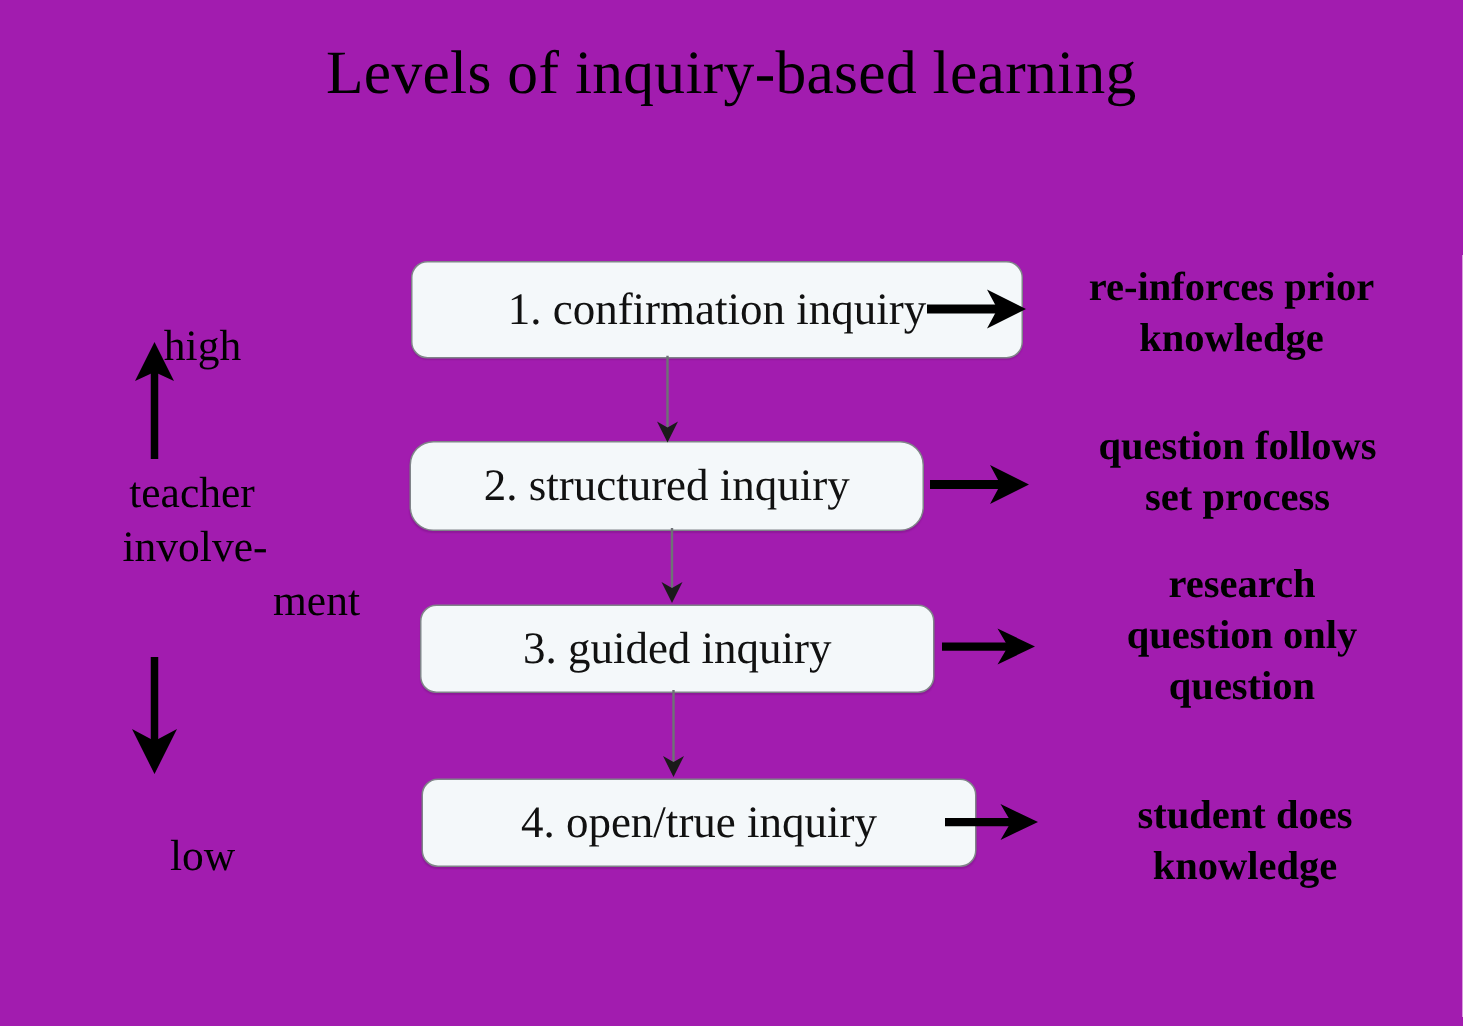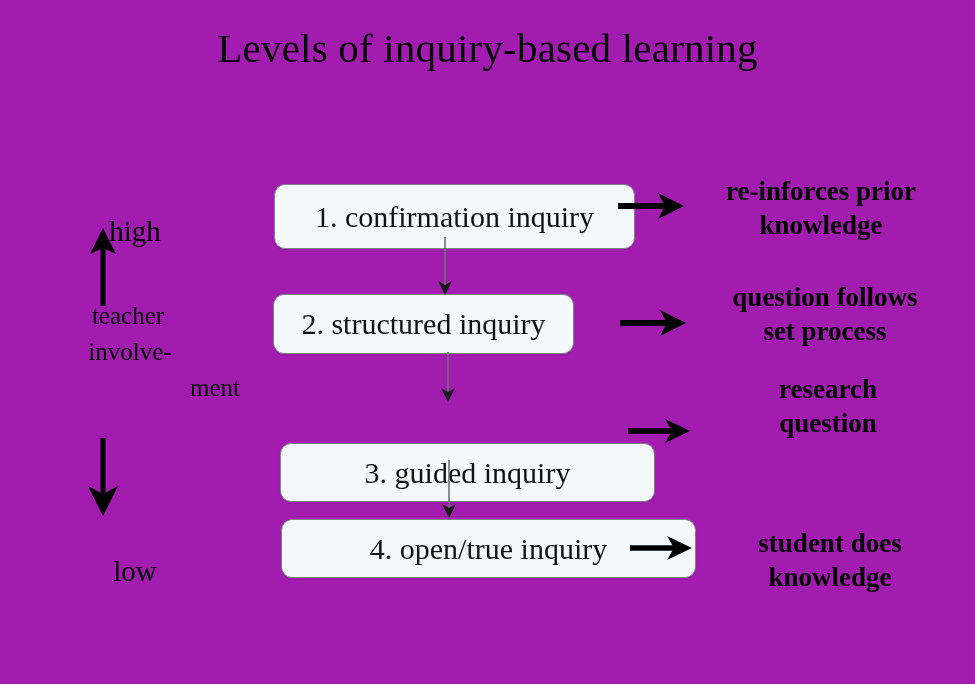--- a/index.html
+++ b/index.html
@@ -50,25 +50,25 @@
     font-size: 29px;
     line-height: 34px;
     color: #000000;
     margin-top: 26px;
   }
   #axis-high { top: 18px; }
   #axis-low  { top: 358px; }
 
   #axis-mid {
     position: absolute;
-    top: 128px;
+    top: 141px;
     left: 0;
     width: 210px;
     text-align: center;
-    font-size: 25px;
+    font-size: 29px;
     line-height: 36px;
     color: #000000;
   }
   #axis-mid .ln { display: block; }
   #axis-mid .ln-1 { text-align: center; padding-right: 14px; }
   #axis-mid .ln-2 { text-align: center; padding-right: 10px; }
   #axis-mid .ln-3 { text-align: right; padding-left: 16px; }
 
   .axis-arrow {
     position: absolute;
@@ -88,24 +88,24 @@
     box-sizing: border-box;
     display: flex;
     align-items: center;
     justify-content: center;
     font-size: 30px;
     line-height: 34px;
     color: #111111;
     white-space: nowrap;
     box-shadow: 0 1px 1px rgba(0,0,0,0.12);
   }
-  #node-1 { left: 274px; top: 184px; width: 361px; height: 65px; }
-  #node-2 { left: 273px; top: 294px; width: 301px; height: 60px; }
-  #node-3 { left: 280px; top: 403px; width: 375px; height: 59px; margin-top: 40px; }
-  #node-4 { left: 281px; top: 519px; width: 415px; height: 59px; }
+  #node-1 { left: 274px; top: 174px; width: 408px; height: 65px; }
+  #node-2 { left: 273px; top: 294px; width: 343px; height: 60px; border-radius: 16px; }
+  #node-3 { left: 280px; top: 403px; width: 343px; height: 59px; }
+  #node-4 { left: 281px; top: 519px; width: 370px; height: 59px; }
 
   
   .connector {
     position: absolute;
     width: 24px;
     height: 60px;
   }
   #connector-1-2 { left: 433px; top: 237px; }
   #connector-2-3 { left: 436px; top: 352px; }
   #connector-3-4 { left: 437px; top: 460px; }
@@ -233,20 +233,21 @@
     <span class="ln">knowledge</span>
   </div>
 
   <div class="outcome" id="outcome-2">
     <span class="ln">question follows</span>
     <span class="ln">set process</span>
   </div>
 
   <div class="outcome" id="outcome-3">
     <span class="ln">research</span>
+    <span class="ln">question only</span>
     <span class="ln">question</span>
   </div>
 
   <div class="outcome" id="outcome-4">
     <span class="ln">student does</span>
     <span class="ln">knowledge</span>
   </div>
 
 </div>
 

